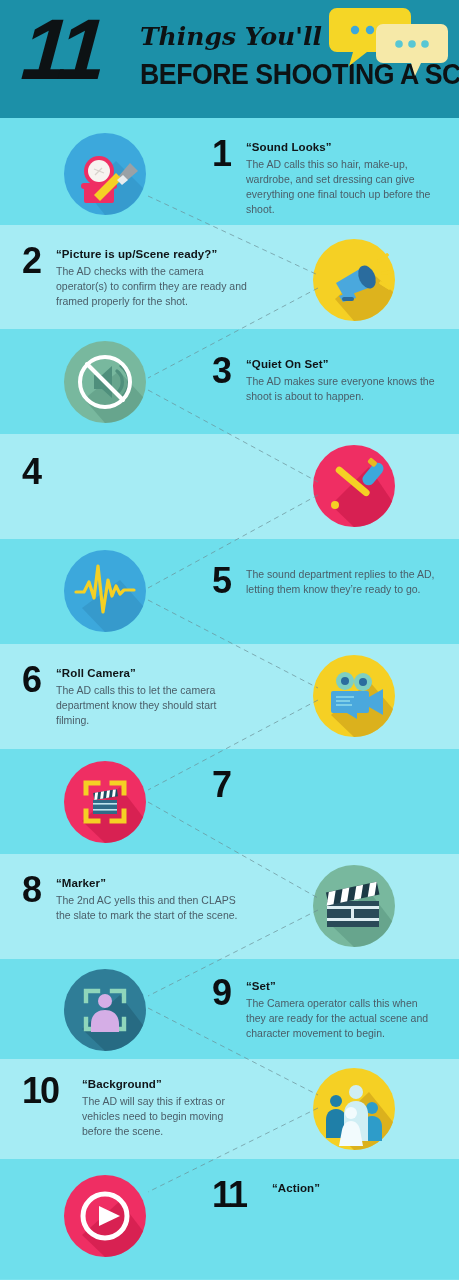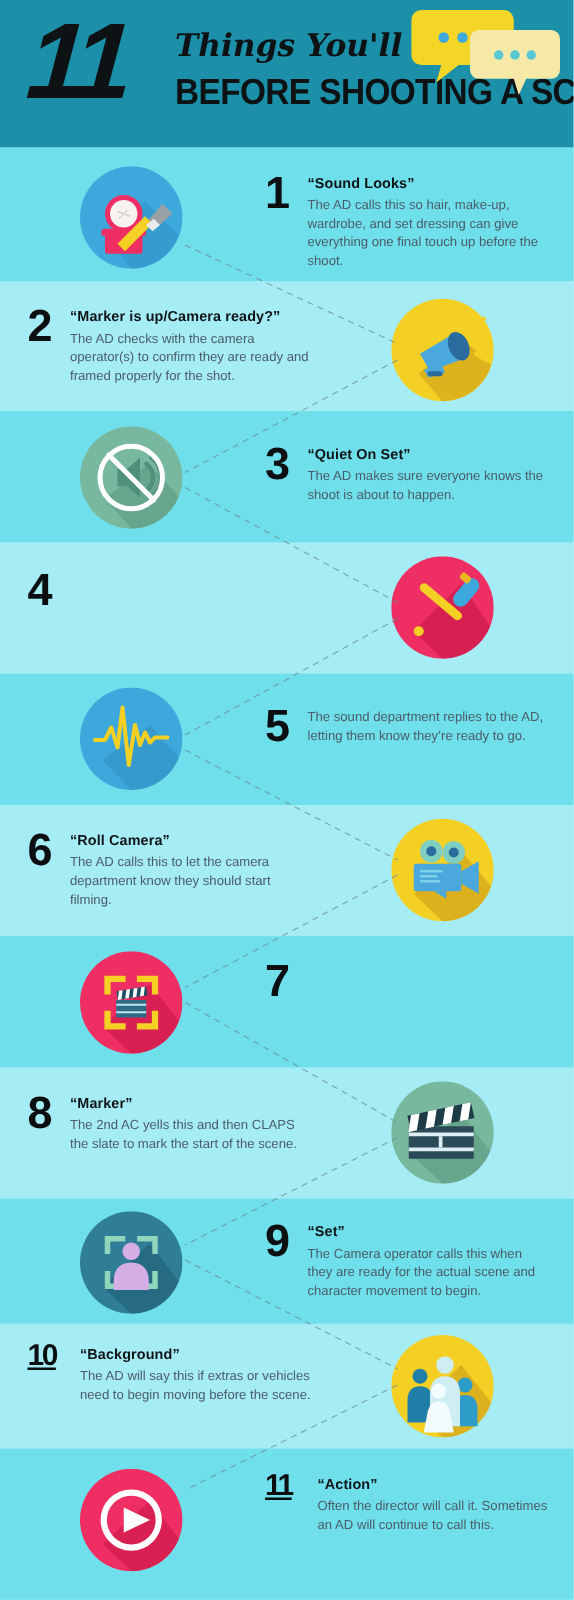--- a/index.html
+++ b/index.html
@@ -86,26 +86,26 @@
   .num{
     position:absolute;
     left:0; top:-4px;
     font-family:"Liberation Sans", sans-serif;
     font-weight:bold;
     font-size:36px;
     line-height:1;
     color:#0c0f11;
     letter-spacing:-1px;
   }
-  .num.wide{font-size:24px;letter-spacing:-2px;text-decoration:underline;}
+  .num.wide{font-size:36px;letter-spacing:-2px;}
 
   .body{
     margin-left:34px;
   }
-  .body.wide{margin-left:42px;}
+  .body.wide{margin-left:60px;}
 
   .title{
     font-size:11.5px;
     font-weight:bold;
     color:#0f1417;
     margin:0 0 3px 0;
     letter-spacing:0.1px;
     line-height:1.25;
   }
   .desc{
@@ -176,21 +176,21 @@
         <ellipse cx="54" cy="38" rx="8" ry="12" transform="rotate(-24 54 38)" fill="#2a6c9e"></ellipse>
         <path d="M26 57 L40 52 L43 59 L30 63 Z" fill="#4aa8dd"></path>
         <rect x="29" y="58" width="12" height="4" rx="2" fill="#2a6c9e"></rect>
         <path d="M66 22 L74 16 M70 34 L79 33 M68 44 L76 49" stroke="#f5d024" stroke-width="3.2" stroke-linecap="round" fill="none"></path>
         <path d="M66 22 L74 16 M70 34 L79 33 M68 44 L76 49" stroke="#f5d024" stroke-width="3.2" stroke-linecap="round" fill="none"></path>
       </svg>
     </div>
     <div class="txt left" style="top:22px">
       <div class="num">2</div>
       <div class="body">
-        <p class="title">“Marker is up/Camera ready?”</p>
+        <p class="title">“Picture is up/Scene ready?”</p>
         <p class="desc">The AD checks with the camera operator(s) to confirm they are ready and framed properly for the shot.</p>
       </div>
     </div>
   </div>
 
   <div class="row dark" style="height:105px">
     <div class="icon-wrap left" style="top:12px">
       <svg viewBox="0 0 82 82" width="82" height="82">
         <circle cx="41" cy="41" r="41" fill="#78b89e"></circle>
         <path d="M41 82 A41 41 0 0 0 79 56 L55 30 L20 58 Z" fill="#5d9b84" opacity="0.65"></path>
@@ -376,21 +376,20 @@
         <circle cx="41" cy="41" r="41" fill="#ef2e63"></circle>
         <path d="M41 82 A41 41 0 0 0 79 56 L56 26 L18 60 Z" fill="#cf1c4c" opacity="0.7"></path>
         <circle cx="41" cy="41" r="22" fill="none" stroke="#ffffff" stroke-width="5"></circle>
         <path d="M35 31 L56 41 L35 51 Z" fill="#ffffff"></path>
       </svg>
     </div>
     <div class="txt right" style="top:22px">
       <div class="num wide">11</div>
       <div class="body wide">
         <p class="title">“Action”</p>
-        <p class="desc">Often the director will call it. Sometimes an AD will continue to call this.</p>
       </div>
     </div>
   </div>
 
   <svg class="dash-layer" viewBox="0 0 459 1280">
     <g stroke="#6a8c93" stroke-width="0.9" stroke-dasharray="5,4" fill="none" opacity="0.75">
       <path d="M148 196 L318 275"></path>
       <path d="M318 288 L148 378"></path>
       <path d="M148 390 L318 482"></path>
       <path d="M318 495 L148 588"></path>

